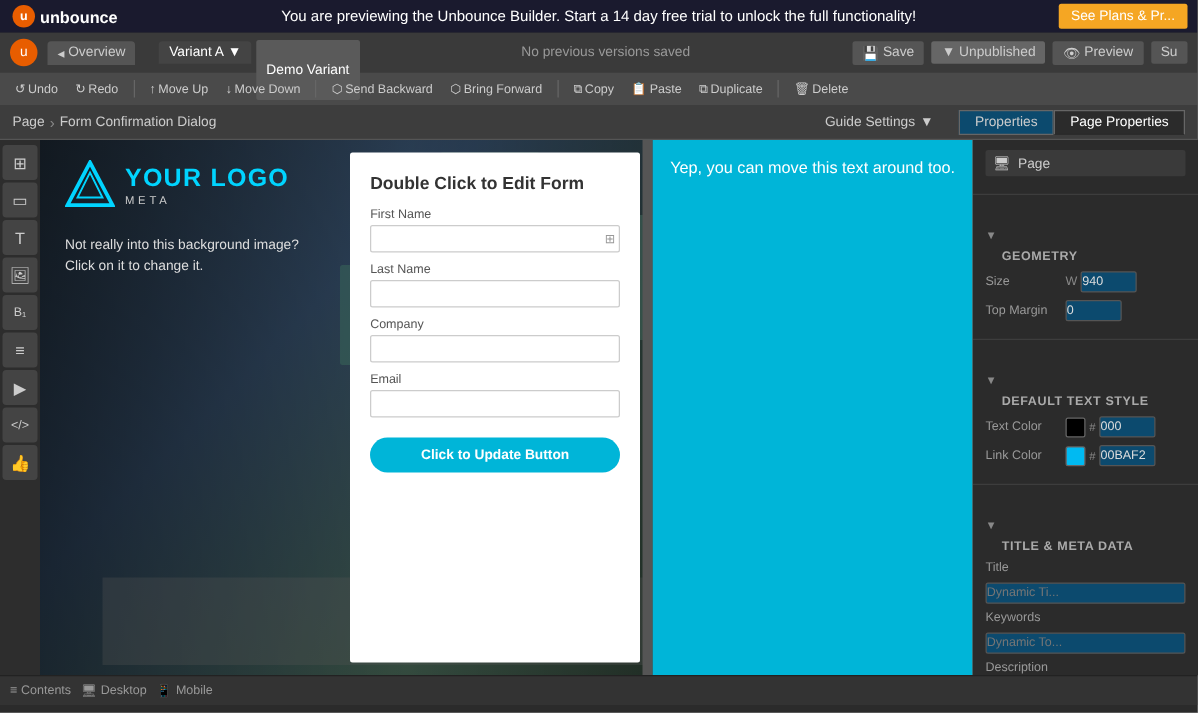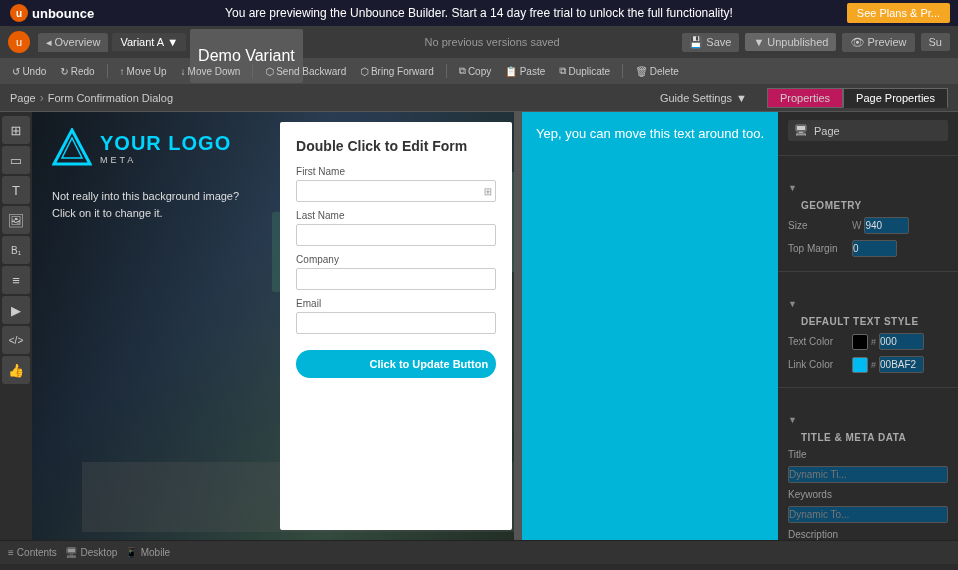--- a/index.html
+++ b/index.html
@@ -58,26 +58,26 @@
     }
     .nav-tab {
       background: #555;
       color: #ccc;
       padding: 3px 8px;
       border-radius: 3px 3px 0 0;
       font-size: 11px;
       cursor: pointer;
       display: flex; align-items: center; gap: 3px;
     }
-    .nav-tab.active { background: #444; color: #fff; }
+    .nav-tab.active { background: #444; color: #fff; margin-left: 15px; }
     .nav-variant {
       background: #5a5a5a;
       color: #fff;
       padding: 18px 8px;
-      font-size: 16px;
+      font-size: 11px;
       border-radius: 2px;
       display: flex; align-items: center; gap: 3px;
       cursor: pointer;
       margin-top: 28px;
     }
     .nav-center { flex: 1; display: flex; justify-content: center; }
     .nav-version { color: #999; font-size: 11px; }
     .nav-right { display: flex; align-items: center; gap: 6px; margin-left: auto; }
     .nav-btn {
       background: #555;
@@ -123,21 +123,21 @@
     }
     .breadcrumb-item {
       color: #ccc;
       font-size: 11px;
       cursor: pointer;
     }
     .breadcrumb-sep { color: #888; margin: 0 4px; }
     .guide-settings { margin-left: auto; display: flex; align-items: center; gap: 4px; color: #ccc; font-size: 11px; cursor: pointer; }
     .panel-tabs { display: flex; gap: 0; margin-left: 20px; }
     .panel-tab {
-      background: #be185d;
+      background: #0c4a6e;
       color: #ccc;
       padding: 3px 12px;
       font-size: 11px;
       cursor: pointer;
       border: 1px solid #666;
     }
     .panel-tab.active { background: #2b2b2b; color: #fff; border-bottom-color: #2b2b2b; }
 
     
     .main-area {
@@ -289,21 +289,20 @@
       width: 100%;
       background: #00b5d8;
       color: white;
       border: none;
       padding: 8px;
       font-size: 11px;
       font-weight: bold;
       cursor: pointer;
       border-radius: 20px;
       margin-top: 8px;
-      text-align: right;
     }
 
     
     .canvas-scrollbar {
       position: absolute;
       right: 0;
       top: 0;
       bottom: 0;
       width: 8px;
       background: #555;

